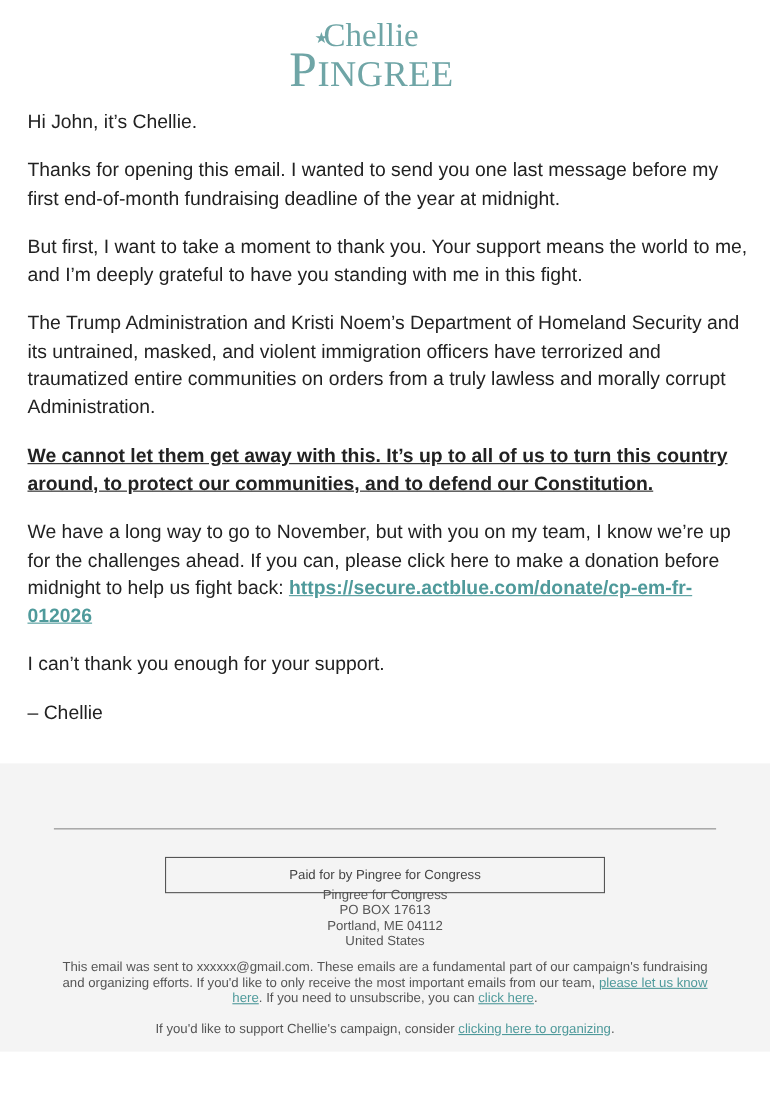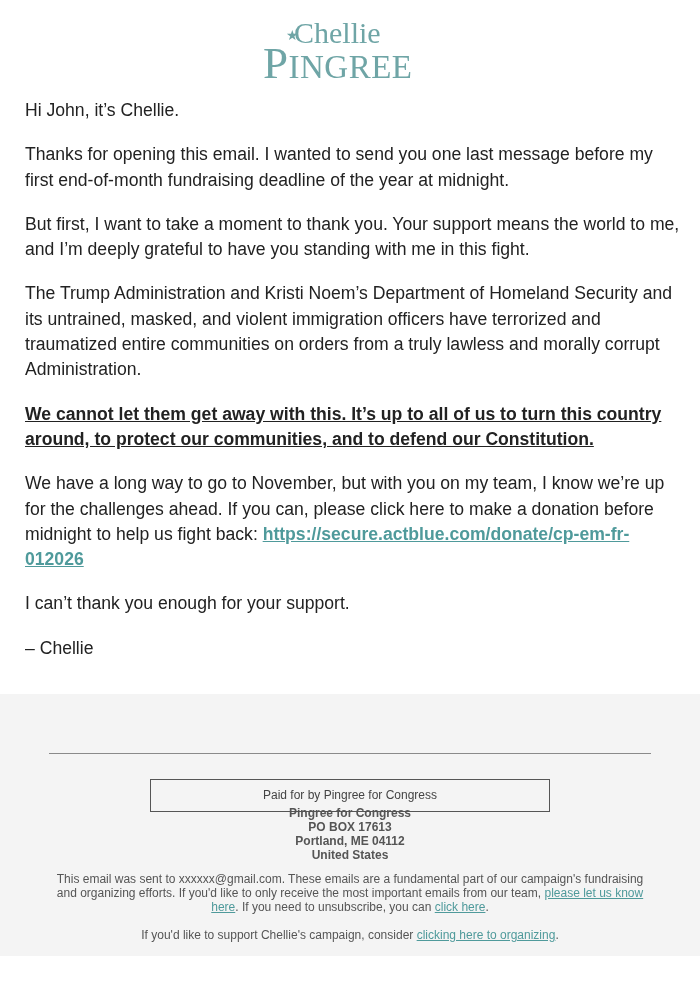--- a/index.html
+++ b/index.html
@@ -10,21 +10,21 @@
   .logo-star { position:absolute; left:26px; top:11px; font-size:14px; line-height:14px; }
   .logo-last { position:absolute; left:3px; top:25px; font-size:33px; line-height:40px; letter-spacing:0.5px; white-space:nowrap; }
   .logo-last .big { font-size:45px; }
   .body { position:absolute; left:25px; top:98px; width:655px; font-size:17.6px; line-height:25.3px; }
   .body p { margin:0 0 19px 0; }
   .body p.bold { font-weight:bold;text-decoration:underline; }
   .body a { color:#4f9a9b; font-weight:bold; text-decoration:underline; }
   .footer { position:absolute; left:0; top:694px; width:700px; height:262px; background:#f4f4f4; color:#555; font-size:12px; line-height:14px; text-align:center; }
   .divider { position:absolute; left:49px; top:59px; width:602px; height:0; border-top:1px solid #8a8a8a; }
   .paid-box { position:absolute; left:150px; top:69px; width:398px; height:31px; border:1px solid #555; line-height:31px; color:#444;margin-top:16px; }
-  .address { position:absolute; left:0; top:112px; width:700px;font-weight:bold; }
+  .address { position:absolute; left:0; top:112px; width:700px; }
   .legal { position:absolute; left:52px; top:178px; width:596px;text-align:center; }
   .support { position:absolute; left:0; top:234px; width:700px; }
   .footer a { color:#4f9a9b; text-decoration:underline; }
 </style>
 </head>
 <body>
 
 <div class="logo">
   <div class="logo-wrap">
     <span class="logo-star">★</span>

